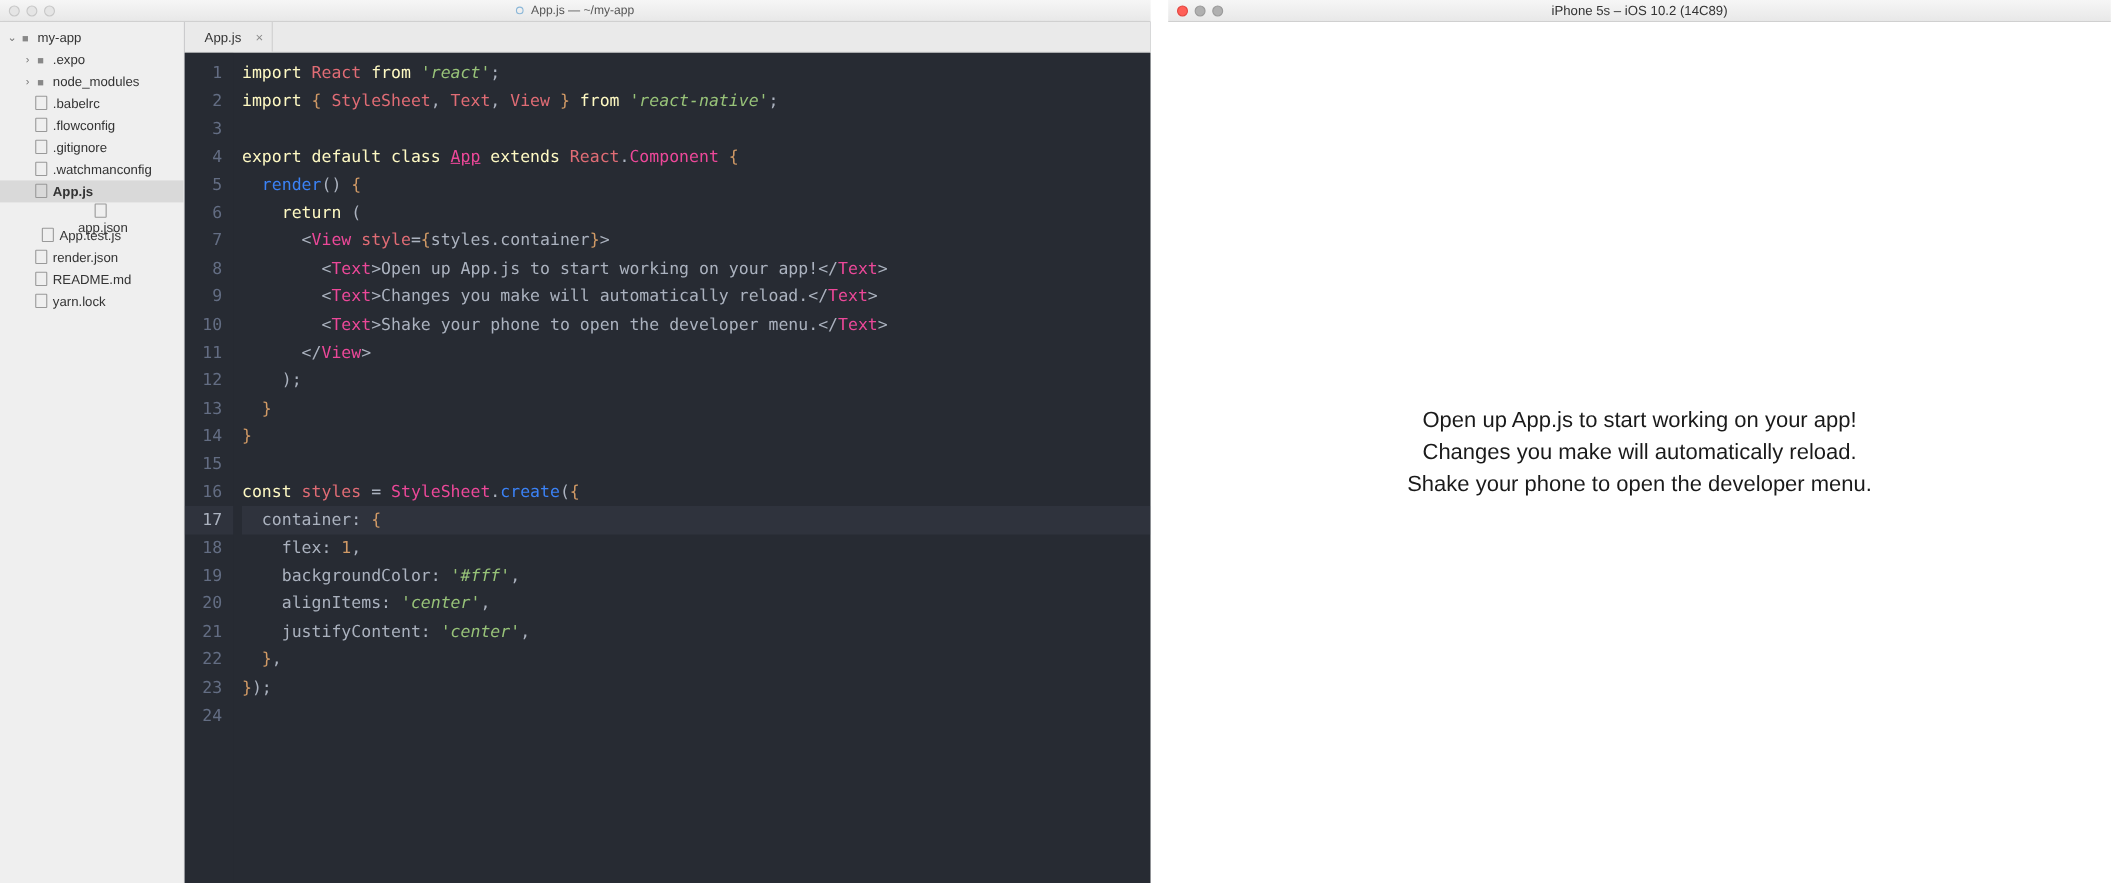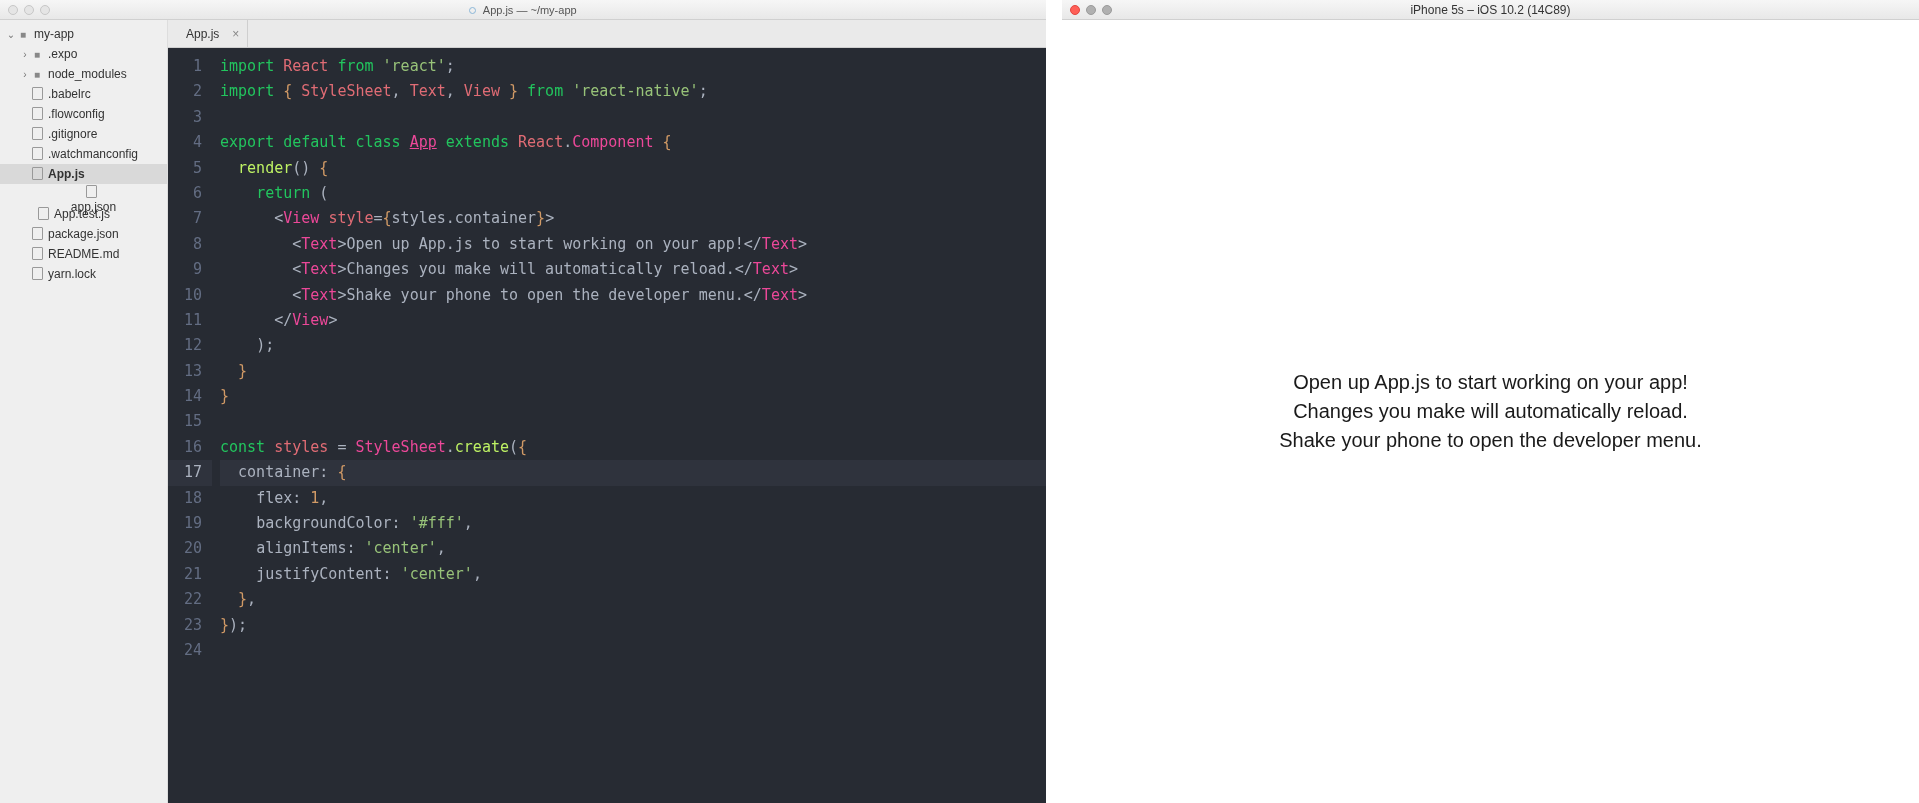--- a/index.html
+++ b/index.html
@@ -28,26 +28,26 @@
   .tab { display:flex; align-items:center; padding:0 28px 0 18px; border-right:1px solid #cfcfcf; background:#eaeaea; position:relative; color:#333;}
   .tab .tab-close { position:absolute; right:8px; font-size:12px; color:#888; }
   .tab.active { background:#eaeaea; }
   .code-wrap { flex:1; display:flex; overflow:hidden; background:#272b33;}
   .gutter { width:44px; background:#272b33; color:#636d83; text-align:right; padding:6px 10px 0 0; font:15px/25.4px "Menlo","Consolas",monospace; user-select:none;}
   .gutter .ln { height:25.4px; }
   .gutter .ln.cur { background:#2f333d; color:#abb2bf; margin-right:-10px; padding-right:10px;}
   .code { flex:1; font:15px/25.4px "Menlo","Consolas",monospace; color:#abb2bf; padding:6px 0 0 8px; white-space:pre; overflow:hidden;}
   .code .row { height:25.4px; }
   .code .row.cur { background:#2f333d; }
-  .c-key { color:#22c55e; }
+  .c-key { color:#fef9c3; }
   .c-var { color:#e06c75; }
-  .c-str { color:#98c379; }
+  .c-str { color:#98c379;font-style:italic; }
   .c-num { color:#d19a66; }
   .c-cls { color:#ec4899; }
-  .c-fn  { color:#bef264;margin-top:32px; }
+  .c-fn  { color:#3b82f6;margin-top:32px; }
   .c-pun { color:#abb2bf; }
   .c-def { color:#abb2bf; }
   .c-und { text-decoration:underline; }
   .c-brk { color:#d19a66; }
 
   
   .desk-gap { width:16px; background:#fff; }
 
   
   .sim-window { flex:1; display:flex; flex-direction:column; background:#fff;}
@@ -125,21 +125,21 @@
           <span>app.json</span>
         </div>
         <div class="tree-row" style=" margin-left: 20px;">
           <span class="tree-chev"></span>
           <span class="tree-icon file-icon"></span>
           <span>App.test.js</span>
         </div>
         <div class="tree-row" style="padding-left: 20px;">
           <span class="tree-chev"></span>
           <span class="tree-icon file-icon"></span>
-          <span>package.json</span>
+          <span>render.json</span>
         </div>
         <div class="tree-row" style="padding-left: 20px;">
           <span class="tree-chev"></span>
           <span class="tree-icon file-icon"></span>
           <span>README.md</span>
         </div>
         <div class="tree-row" style="padding-left: 20px;">
           <span class="tree-chev"></span>
           <span class="tree-icon file-icon"></span>
           <span>yarn.lock</span>

